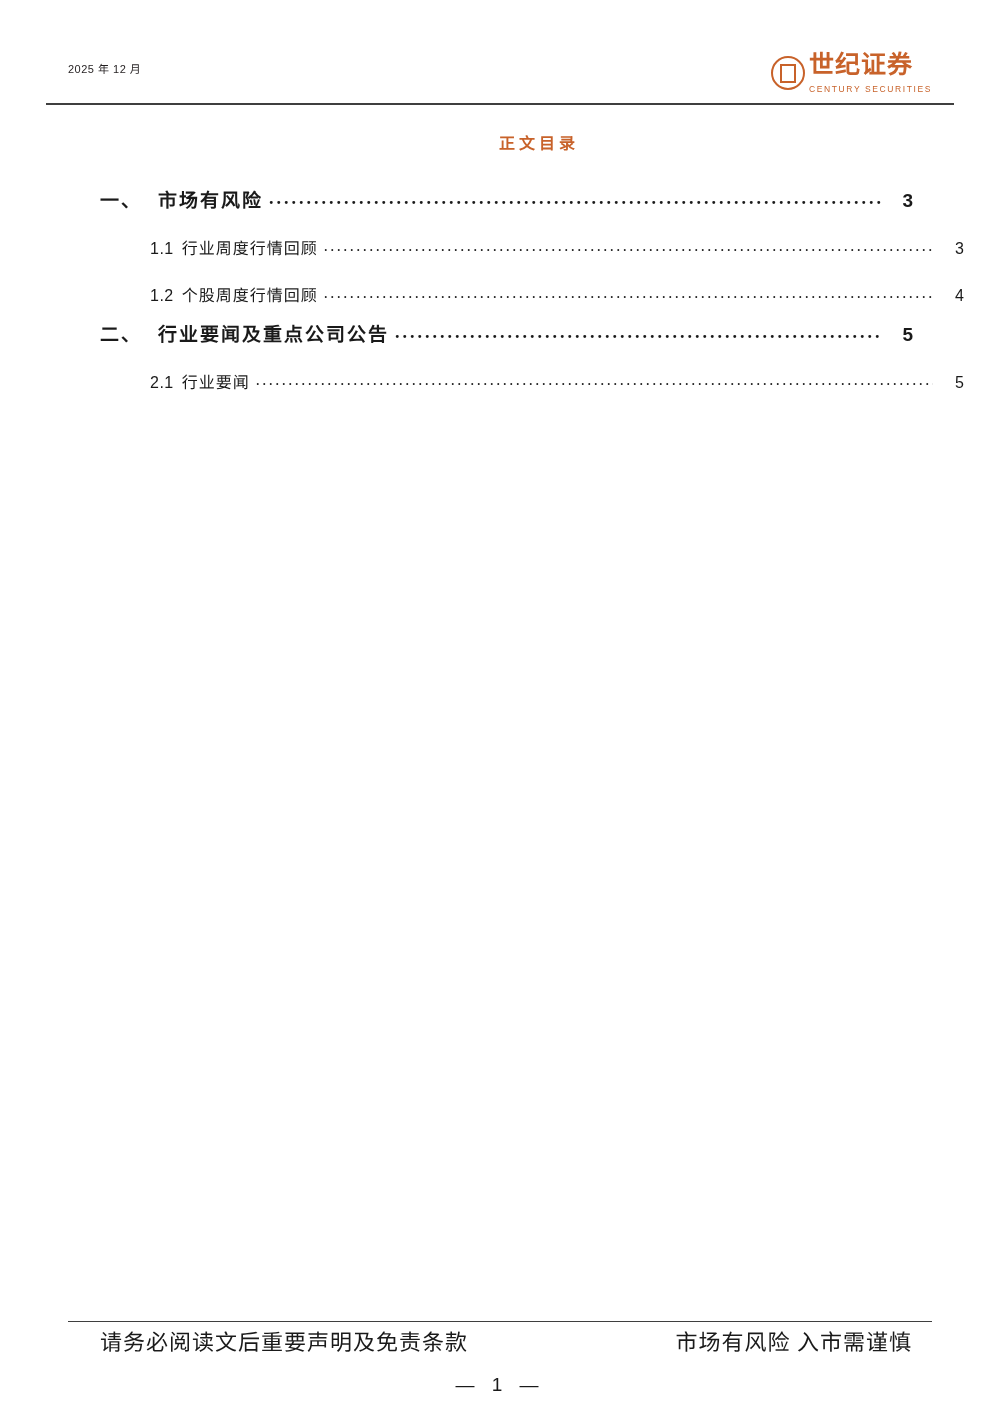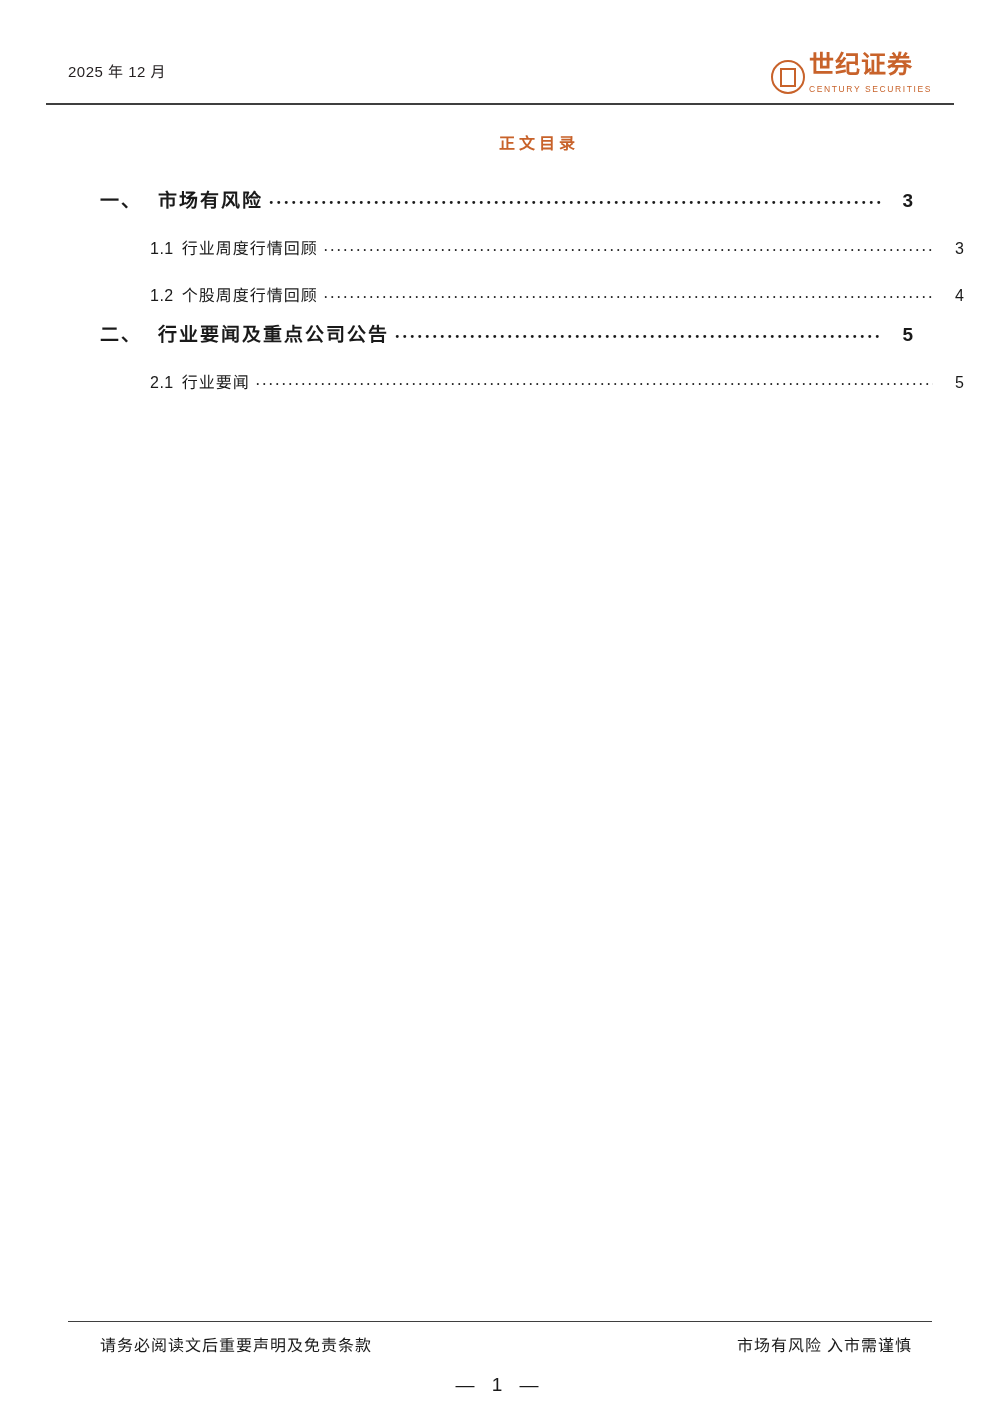--- a/index.html
+++ b/index.html
@@ -29,28 +29,28 @@
     top: 52px;
     left: 68px;
     right: 68px;
     height: 56px;
     display: flex;
     align-items: flex-start;
     justify-content: space-between;
   }
   .header-date {
     font-family: "Liberation Sans", sans-serif;
-    font-size: 15px;
+    font-size: 11px;
     color: #231f20;
     letter-spacing: 0.5px;
     padding-top: 8px;
   }
   .logo {
     display: flex;
-    align-items: flex-end;
+    align-items: center;
     gap: 4px;
   }
   .logo-mark {
     width: 30px;
     height: 30px;
     border: 2px solid #c8622a;
     border-radius: 50%;
     position: relative;
     flex: none;
   }
@@ -183,21 +183,21 @@
     background: #3f3f3f;
   }
   .footer {
     position: absolute;
     bottom: 58px;
     left: 100px;
     right: 88px;
     display: flex;
     align-items: center;
     justify-content: space-between;
-    font-size: 16px;
+    font-size: 22px;
     color: #1a1a1a;
     letter-spacing: 1px;
   }
   .page-number {
     position: absolute;
     bottom: 18px;
     left: 0;
     width: 1000px;
     text-align: center;
     font-family: "Liberation Sans", sans-serif;

